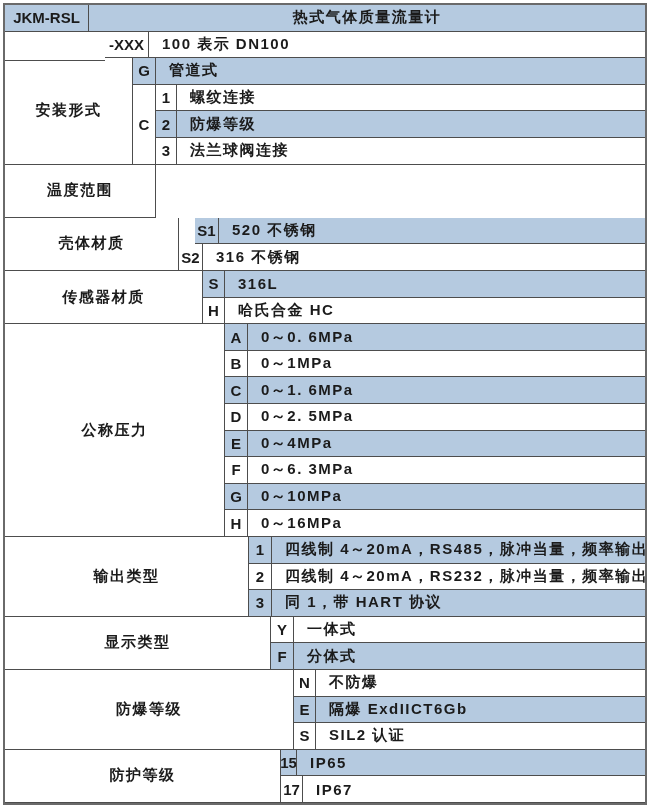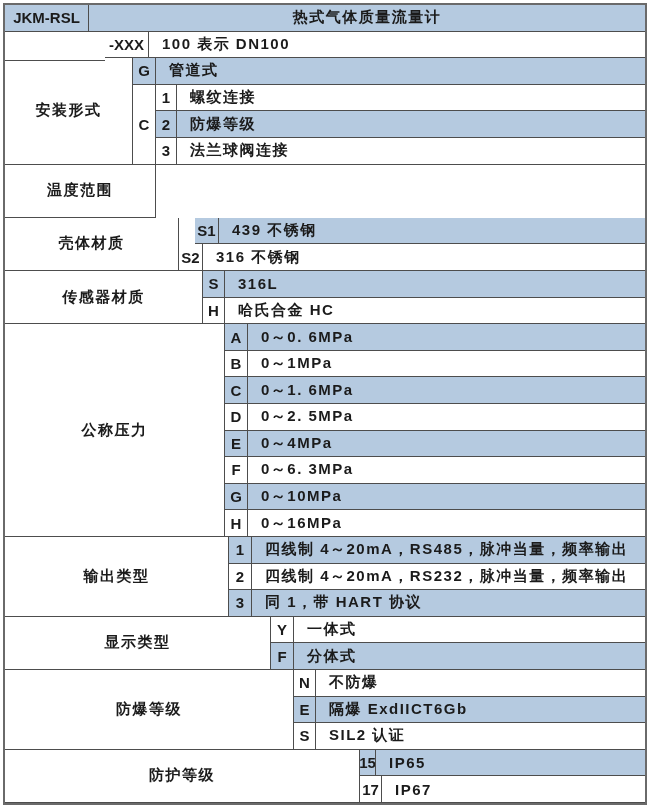--- a/index.html
+++ b/index.html
@@ -72,21 +72,21 @@
       </div>
     </div>
     <div class="sec" style="flex-grow: 2;">
       <div class="cell center cjk" style="width: 151px; flex: 0 0 auto;">温度范围</div>
     </div>
     <div class="sec" style="flex-grow: 2;">
       <div class="cell center cjk" style="width: 174px; flex: 0 0 auto;">壳体材质</div>
       <div class="subcol">
         <div class="row" style="flex-grow: 1; margin-left: 16px;">
           <div class="cell center shaded" style="width: 24px; flex: 0 0 auto;">S1</div>
-          <div class="cell desc shaded cjk">439 不锈钢</div>
+          <div class="cell desc shaded cjk">520 不锈钢</div>
         </div>
         <div class="row" style="flex-grow: 1;">
           <div class="cell center" style="width: 24px; flex: 0 0 auto;">S2</div>
           <div class="cell desc cjk">316 不锈钢</div>
         </div>
       </div>
     </div>
     <div class="sec" style="flex-grow: 2;">
       <div class="cell center cjk" style="width: 198px; flex: 0 0 auto;">传感器材质</div>
       <div class="subcol">
@@ -131,21 +131,21 @@
           <div class="cell center shaded" style="width: 23px; flex: 0 0 auto;">G</div>
           <div class="cell desc shaded cjk">0～10MPa</div>
         </div>
         <div class="row" style="flex-grow: 1;">
           <div class="cell center" style="width: 23px; flex: 0 0 auto;">H</div>
           <div class="cell desc cjk">0～16MPa</div>
         </div>
       </div>
     </div>
     <div class="sec" style="flex-grow: 3;">
-      <div class="cell center cjk" style="width: 224px; flex: 0 0 auto;">输出类型</div>
+      <div class="cell center cjk" style="width: 244px; flex: 0 0 auto;">输出类型</div>
       <div class="subcol">
         <div class="row" style="flex-grow: 1;">
           <div class="cell center shaded" style="width: 23px; flex: 0 0 auto;">1</div>
           <div class="cell desc shaded cjk">四线制 4～20mA，RS485，脉冲当量，频率输出</div>
         </div>
         <div class="row" style="flex-grow: 1;">
           <div class="cell center" style="width: 23px; flex: 0 0 auto;">2</div>
           <div class="cell desc cjk">四线制 4～20mA，RS232，脉冲当量，频率输出</div>
         </div>
         <div class="row" style="flex-grow: 1;">
@@ -178,21 +178,21 @@
           <div class="cell center shaded" style="width: 22px; flex: 0 0 auto;">E</div>
           <div class="cell desc shaded cjk">隔爆 ExdIICT6Gb</div>
         </div>
         <div class="row" style="flex-grow: 1;">
           <div class="cell center" style="width: 22px; flex: 0 0 auto;">S</div>
           <div class="cell desc cjk">SIL2 认证</div>
         </div>
       </div>
     </div>
     <div class="sec" style="flex-grow: 2;">
-      <div class="cell center cjk" style="width: 355px; flex: 0 0 auto;">防护等级</div>
+      <div class="cell center cjk" style="width: 276px; flex: 0 0 auto;">防护等级</div>
       <div class="subcol">
         <div class="row" style="flex-grow: 1;">
           <div class="cell center shaded" style="width: 16px; flex: 0 0 auto;">15</div>
           <div class="cell desc shaded cjk">IP65</div>
         </div>
         <div class="row" style="flex-grow: 1;">
           <div class="cell center" style="width: 22px; flex: 0 0 auto;">17</div>
           <div class="cell desc cjk">IP67</div>
         </div>
       </div>

